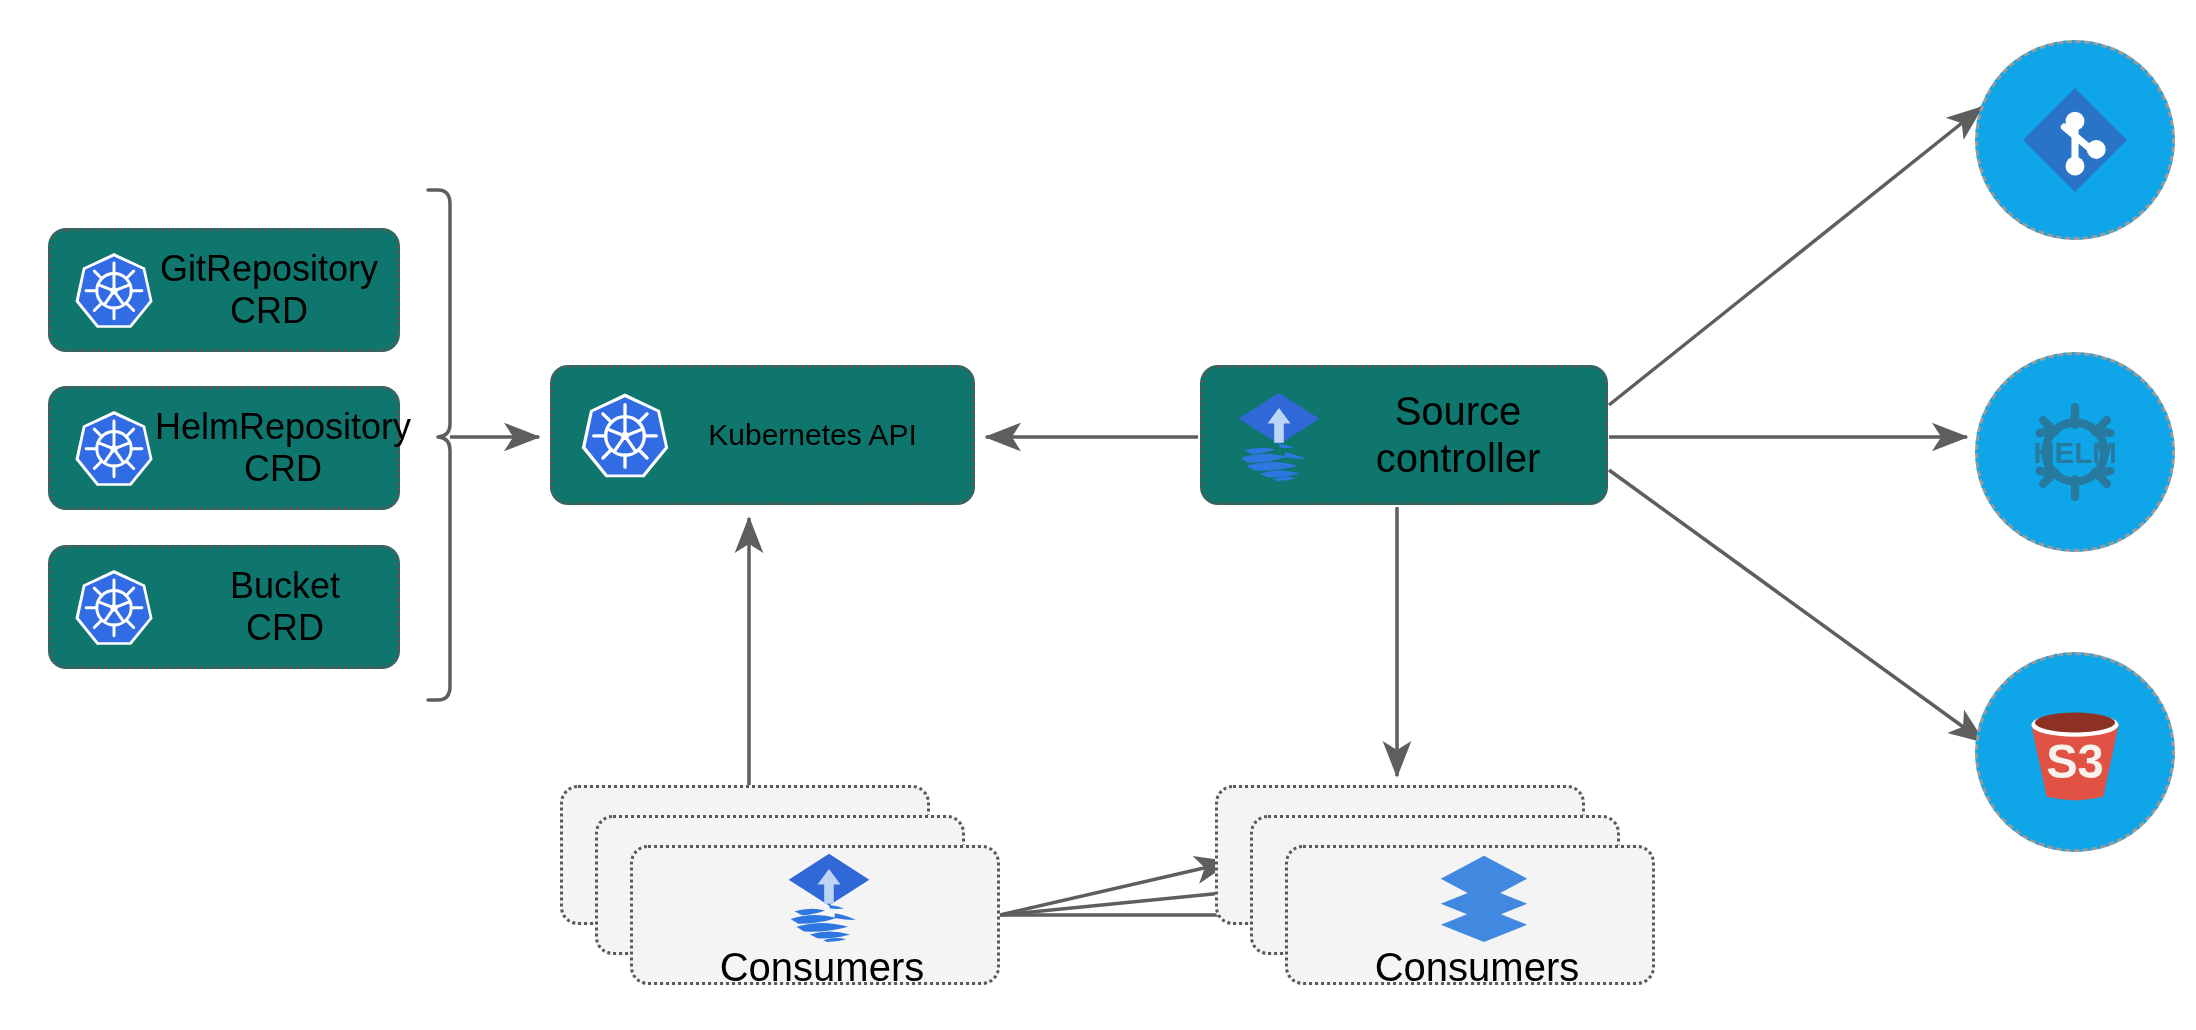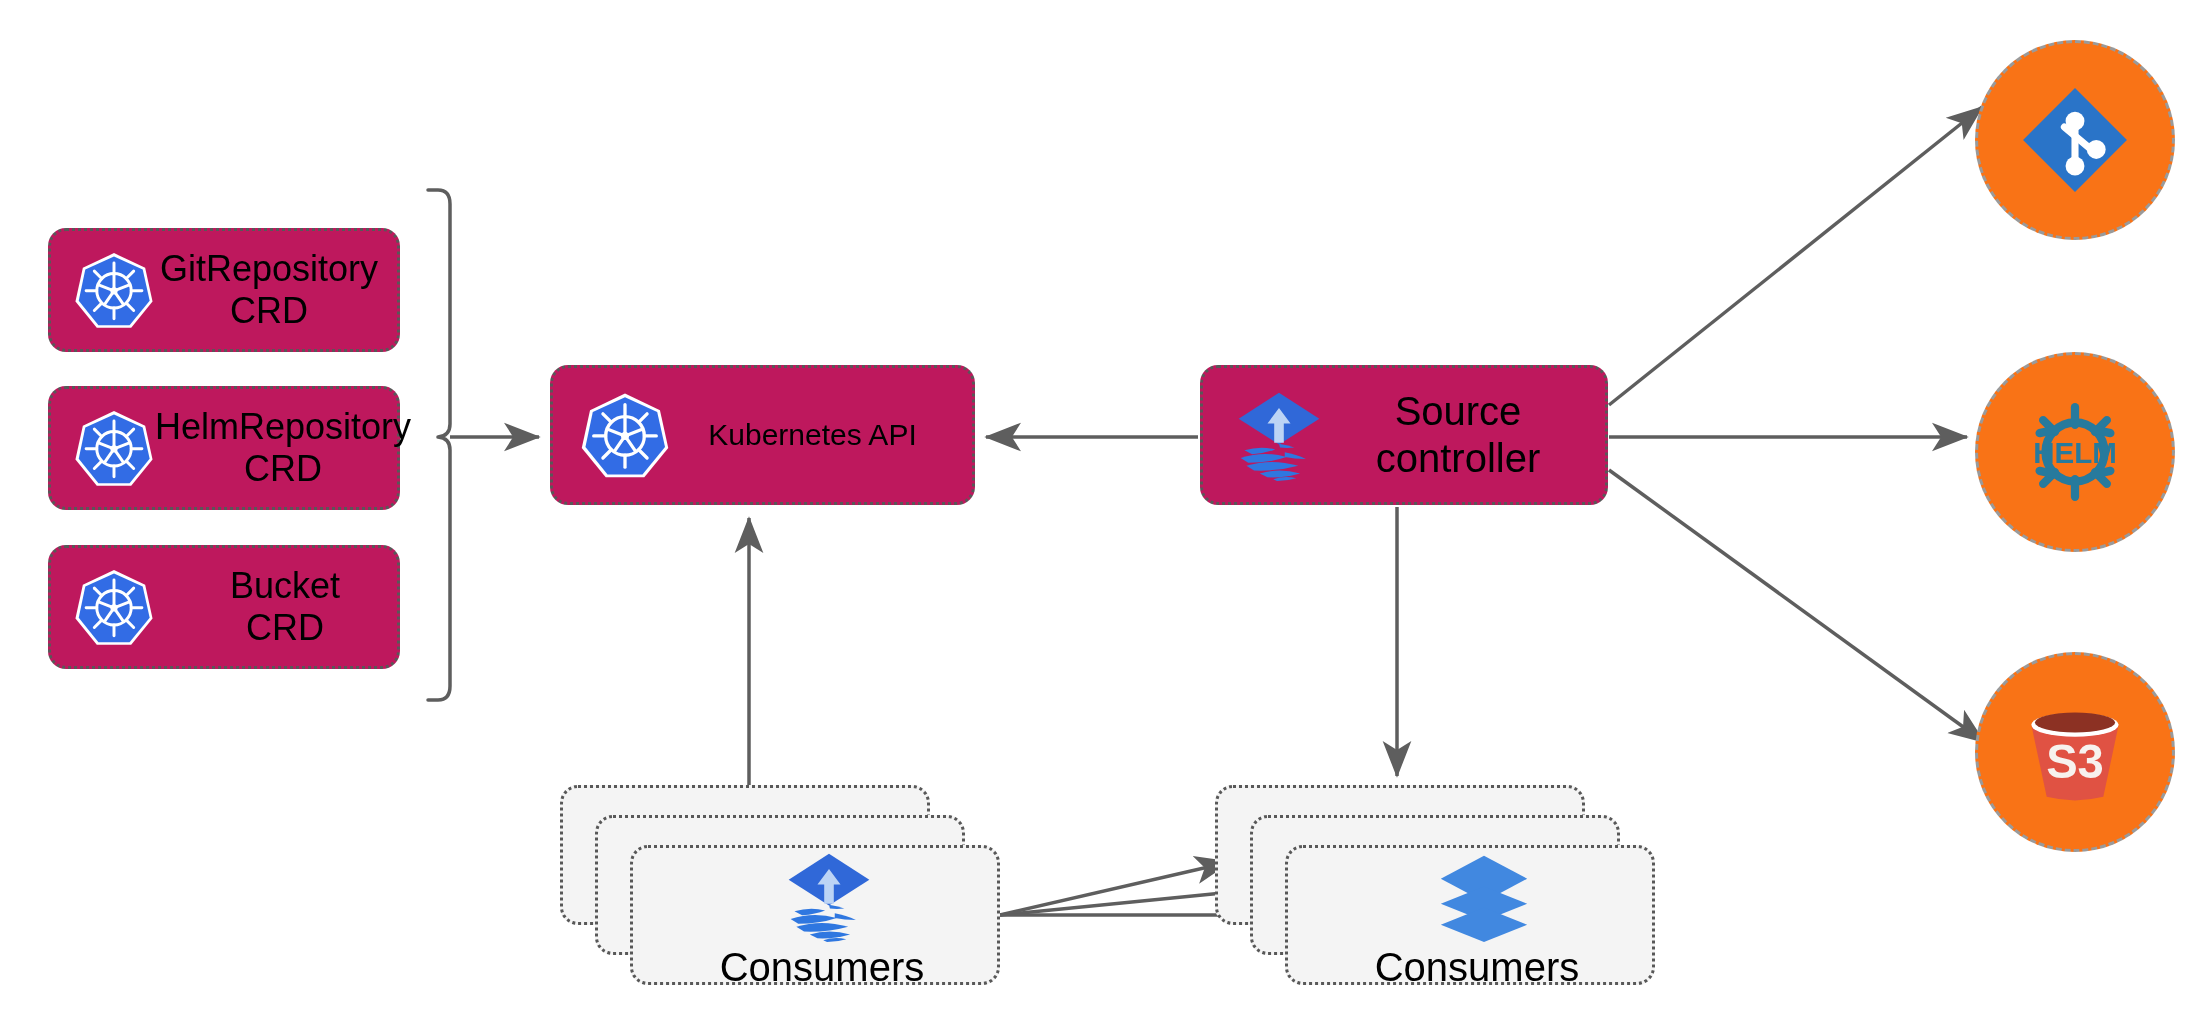--- a/index.html
+++ b/index.html
@@ -21,21 +21,21 @@
     position: absolute;
     left: 0;
     top: 0;
     width: 2196px;
     height: 1030px;
     pointer-events: none;
   }
   .node {
     position: absolute;
     box-sizing: border-box;
-    background: #be185d;
+    background: #0f766e;
     border: 3px dotted #585858;
     border-radius: 18px;
     display: flex;
     flex-direction: row;
     align-items: center;
     justify-content: flex-start;
   }
   .node-label {
     color: #000000;
     font-size: 37px;
@@ -109,21 +109,21 @@
   #artifacts { left: 1215px; top: 785px; }
 
   
   .circle-node {
     position: absolute;
     box-sizing: border-box;
     width: 200px;
     height: 200px;
     border-radius: 50%;
     border: 3px dashed #9a9a9a;
-    background: #f97316;
+    background: #0ea5e9;
     display: flex;
     align-items: center;
     justify-content: center;
   }
   #endpoint-git  { left: 1975px; top: 40px; }
   #endpoint-helm { left: 1975px; top: 352px; }
   #endpoint-s3   { left: 1975px; top: 652px; }
   .circle-node .node-icon { width: 118px; height: 118px; }
 </style>
 </head>

